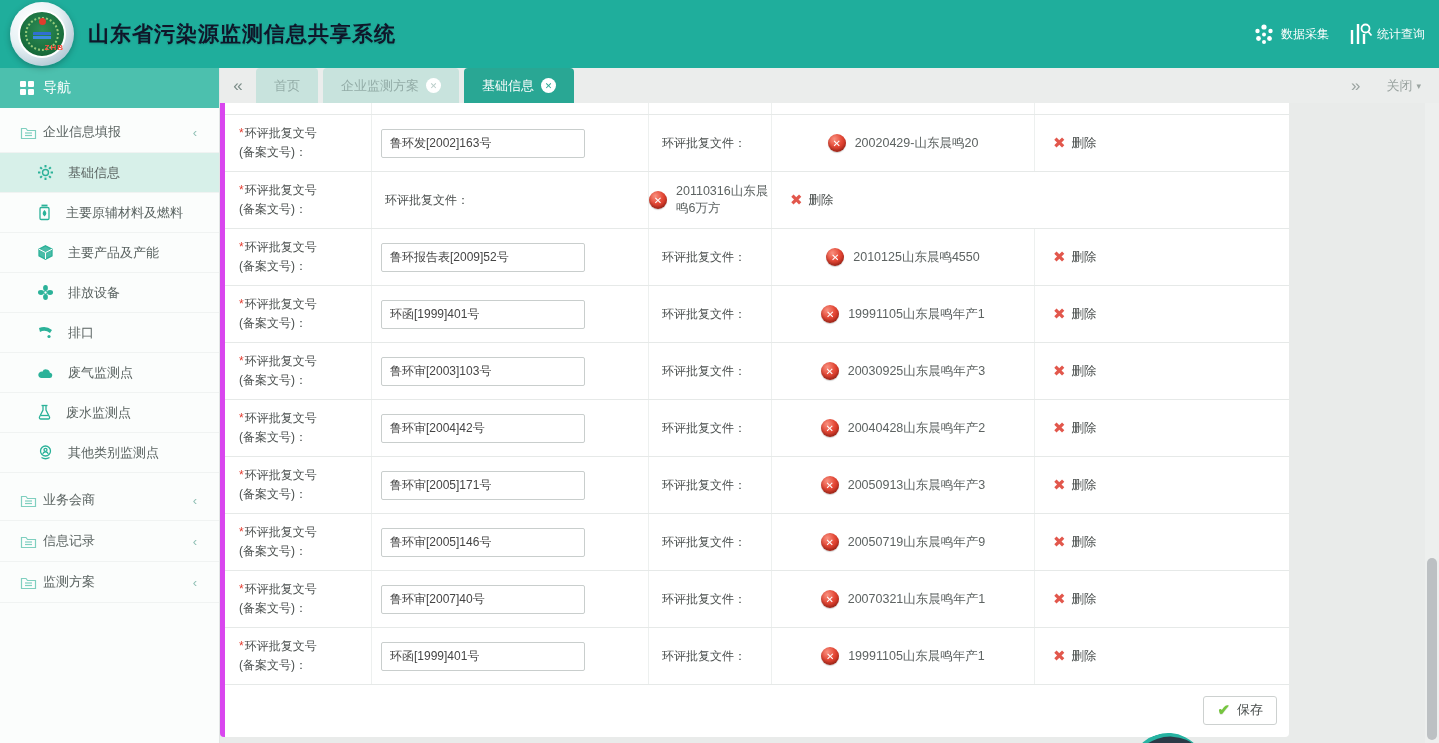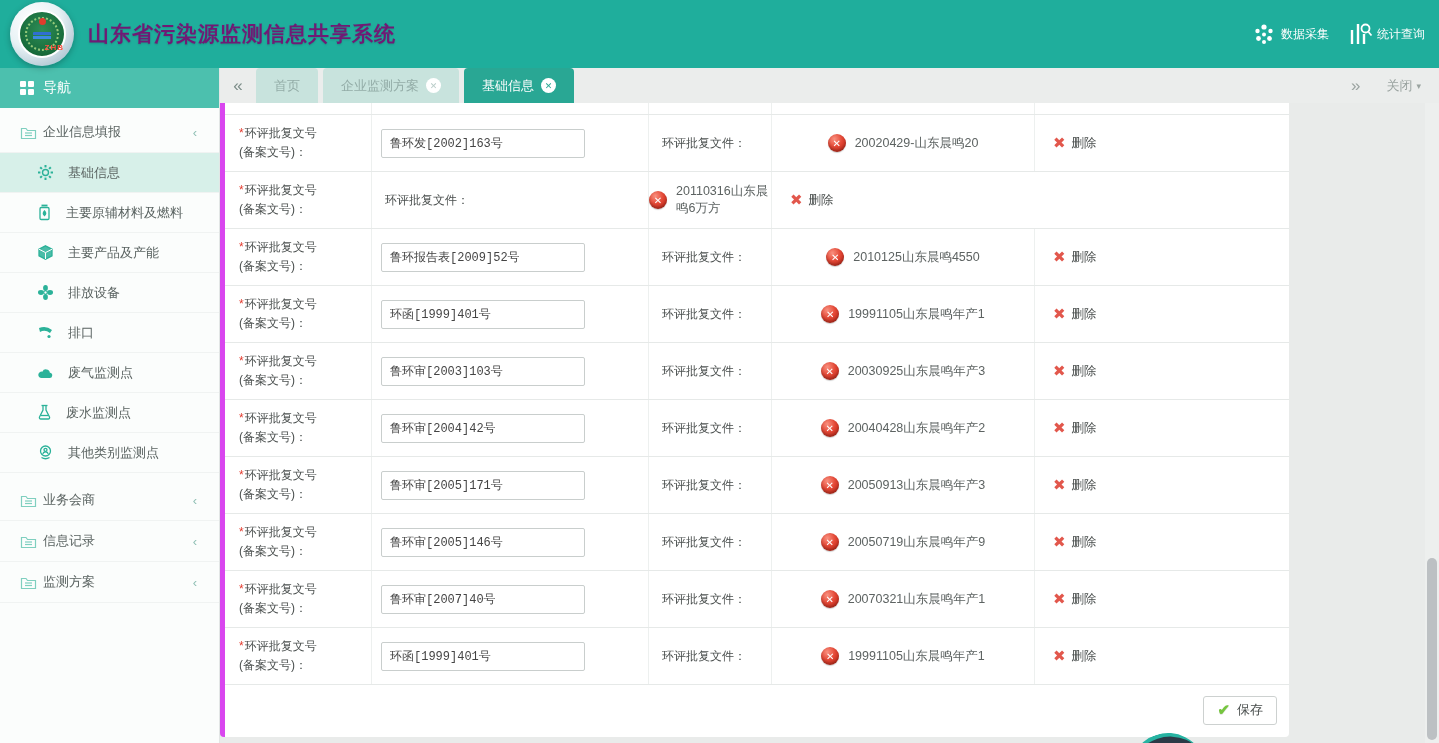--- a/index.html
+++ b/index.html
@@ -12,21 +12,21 @@
           background:radial-gradient(circle at 35% 30%, #ffffff 0%, #e8f2f5 45%, #b9cdd8 75%, #9fb4c2 100%);
           box-shadow:0 2px 6px rgba(0,0,0,.25); display:flex; align-items:center; justify-content:center; }
   .logo-inner { width:48px; height:48px; border-radius:50%; background:radial-gradient(circle at 50% 40%, #2e8d57 0%, #176b3a 70%, #0e5129 100%);
           position:relative; border:2px solid #ffffff; }
   .logo-dot { position:absolute; left:50%; top:6px; width:7px; height:7px; margin-left:-3.5px; border-radius:50%; background:#e03c2d; }
   .logo-bars { position:absolute; left:50%; top:20px; width:18px; height:8px; margin-left:-9px;
           background:linear-gradient(#2f6fd0 0 3px, transparent 3px 4px, #3b8ae0 4px 7px, transparent 7px); border-radius:1px; }
   .logo-wreath { position:absolute; inset:5px; border-radius:50%; border:2px dotted rgba(190,230,140,.75); }
   .logo-text { position:absolute; left:0; right:0; bottom:4px; text-align:right; font-size:8px; font-weight:bold; color:#ff5040; letter-spacing:1px; }
   .app-title { position:absolute; left:88px; top:0; height:68px; display:flex; align-items:center;
-          color:#701a75; font-size:21px; font-weight:bold; letter-spacing:1px; text-shadow:0 1px 2px rgba(0,0,0,.15); }
+          color:#0f172a; font-size:21px; font-weight:bold; letter-spacing:1px; text-shadow:0 1px 2px rgba(0,0,0,.15); }
   .header-actions { position:absolute; right:14px; top:0; height:68px; display:flex; gap:18px; align-items:center; }
   .header-action { display:flex; align-items:center; gap:4px; color:#fff; font-size:12px; cursor:pointer; min-width:58px; }
   .header-action svg { display:block; }
 
   
   .sidebar { position:absolute; left:0; top:68px; width:220px; bottom:0; background:#fbfdfc; z-index:20; border-right:1px solid #e2e6e5; }
   .sidebar-nav { height:40px; background:#4cc0ae; color:#fff; display:flex; align-items:center; padding-left:20px; gap:9px; font-size:14px; }
   .nav-grid { width:14px; height:14px; display:grid; grid-template-columns:6px 6px; grid-template-rows:6px 6px; gap:2px; }
   .nav-grid i { background:#fff; border-radius:1px; }
   .menu { padding-top:4px; }
@@ -62,21 +62,21 @@
   .grid-row { display:grid; grid-template-columns:147px 277px 123px 263px 1fr; border-bottom:1px solid #e6e9e8; }
   .grid-row > div { border-right:1px solid #edf0ef; }
   .grid-row > div:last-child { border-right:none; }
   .partial-row { height:12px; }
   .trow { height:57px; }
   .cell { display:flex; align-items:center; }
   .cell-label { flex-direction:column; align-items:flex-start; justify-content:center; padding-left:14px; font-size:12px; color:#4a4f4e; line-height:19px; }
   .req { color:#e23b2e; margin-right:1px; }
   .cell-input { padding-left:9px; }
   .cell-input input { width:204px; height:29px; border:1px solid #c9cecd; border-radius:2px; padding:0 8px; font-size:12px; color:#444;
-          font-family:Liberation Mono, monospace; outline:none; background:#fff; }
+          font-family:Liberation Sans, sans-serif; outline:none; background:#fff; }
   .cell-filelabel { padding-left:13px; font-size:12px; color:#4a4f4e; }
   .cell-file { justify-content:center; gap:9px; font-size:12.5px; color:#5d6362; }
   .red-ball { width:18px; height:18px; border-radius:50%; flex:0 0 auto;
           background:radial-gradient(circle at 35% 28%, #f9907f 0%, #e44836 45%, #b51e10 100%);
           box-shadow:inset 0 -2px 3px rgba(0,0,0,.25), 0 1px 1px rgba(0,0,0,.2);
           display:flex; align-items:center; justify-content:center; color:#fff; font-size:10px; font-weight:bold; cursor:pointer; }
   .cell-delete { padding-left:18px; gap:6px; font-size:12.5px; color:#4a4f4e; }
   .del-x { color:#e2574c; font-size:15px; font-weight:bold; cursor:pointer; }
   .delete-btn { display:flex; align-items:center; gap:6px; cursor:pointer; }
   .save-row { height:50px; display:flex; align-items:center; justify-content:flex-end; padding-right:12px; }

